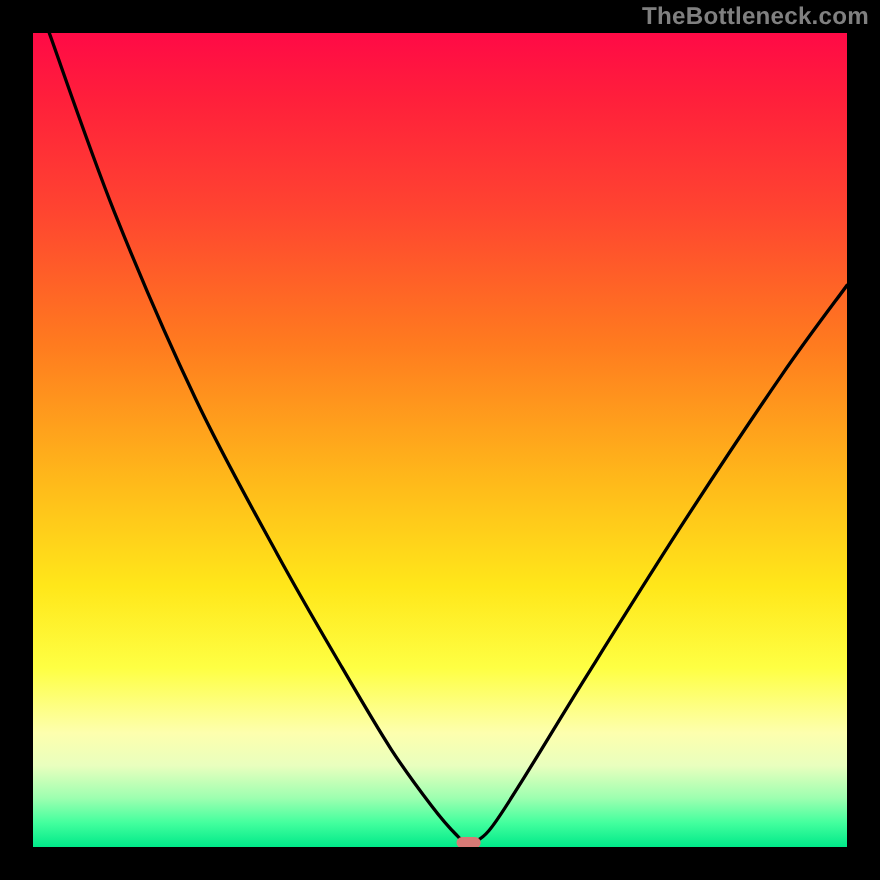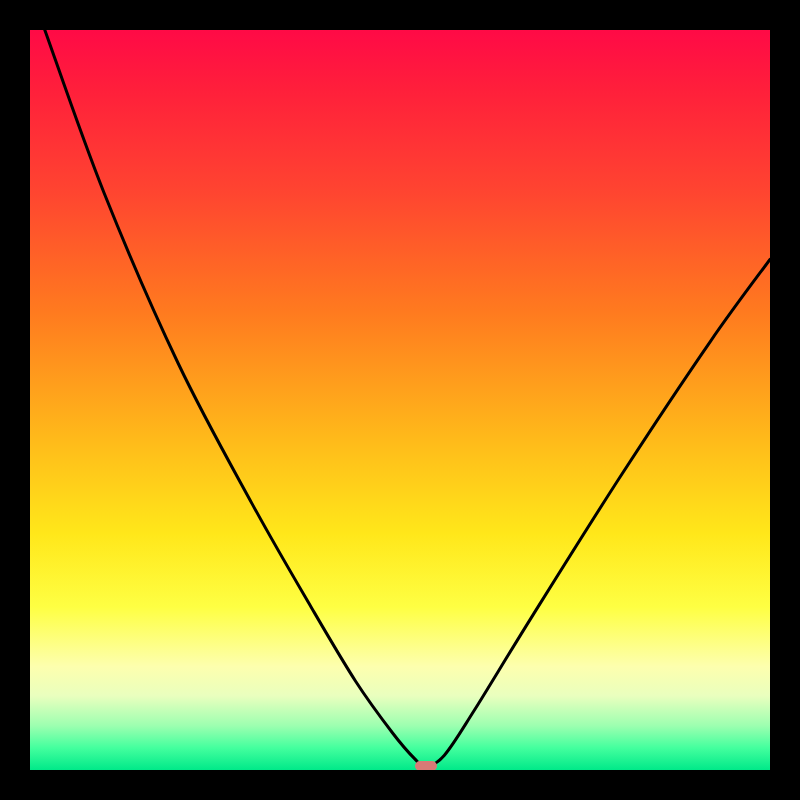--- a/index.html
+++ b/index.html
@@ -69,20 +69,21 @@
     border-radius: 5px;
     background: #d77a76;
     z-index: 6;
     transform: translate(-50%, -50%);
   }
 </style>
 </head>
 <body>
 
 <div class="frame">
+  <div class="watermark">TheBottleneck.com</div>
 
   <div class="plot-area">
     <div class="gradient"></div>
 
     <svg class="curve" viewBox="0 0 740 740" preserveAspectRatio="none">
       <path id="curve-path" d="M 14.8,0 C 24.666666666666668,27.133333333333326 51.8,107.29999999999995 74,162.79999999999995 C 96.2,218.29999999999995 123.33333333333333,281.19999999999993 148,332.99999999999994 C 172.66666666666666,384.79999999999995 199.8,432.9 222,473.6 C 244.2,514.3000000000001 263.93333333333334,547.6 281.2,577.2 C 298.46666666666664,606.8000000000001 312.03333333333336,630.2333333333333 325.6,651.2 C 339.1666666666667,672.1666666666667 352.7333333333333,690.05 362.59999999999997,703 C 372.46666666666664,715.95 379.25,723.35 384.8,728.9 C 390.35,734.4499999999999 390.9666666666667,736.9166666666666 395.90000000000003,736.3 C 400.83333333333337,735.6833333333333 406.3833333333334,734.45 414.40000000000003,725.2 C 422.4166666666667,715.95 429.2,704.2333333333333 444,680.8 C 458.8,657.3666666666666 478.53333333333336,624.0666666666667 503.20000000000005,584.6 C 527.8666666666667,545.1333333333333 562.4,489.6333333333333 592,444 C 621.6,398.3666666666667 656.1333333333334,346.56666666666666 680.8000000000001,310.8 C 705.4666666666667,275.03333333333336 730.1333333333333,242.9666666666667 740,229.40000000000003" fill="none" stroke="#000" stroke-width="3" stroke-linejoin="round" stroke-linecap="round"></path>
     </svg>
 
     <div id="marker" class="marker" style="left: 395.9px; top: 736.3px; background: rgb(215, 122, 118);"></div>
   </div>

